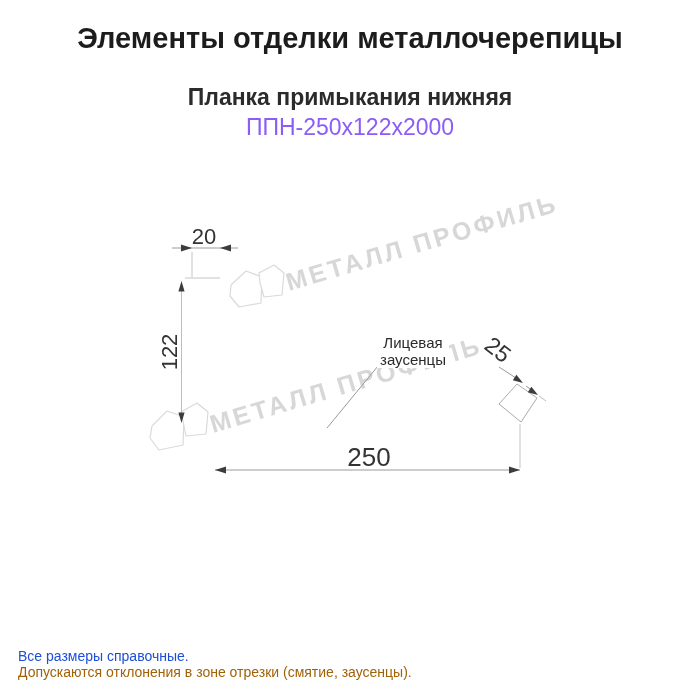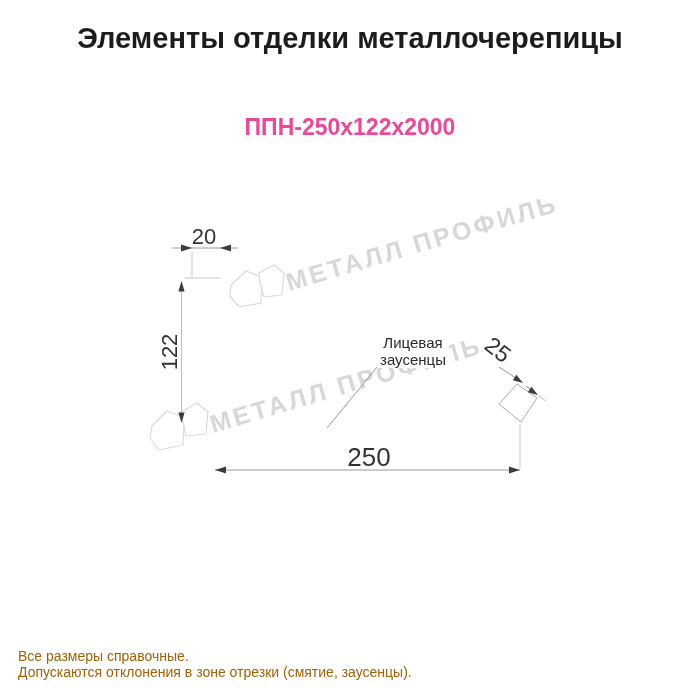--- a/index.html
+++ b/index.html
@@ -3,36 +3,37 @@
 <meta charset="utf-8">
 <style>
   html,body{margin:0;padding:0;background:#fff;}
   .page{position:relative;width:680px;height:700px;background:#ffffff;overflow:hidden;
         font-family:"Liberation Sans",sans-serif;}
   .title{position:absolute;top:22px;left:0;width:700px;text-align:center;
          font-size:29px;font-weight:bold;color:#1c1c1c;}
   .subtitle{position:absolute;top:84px;left:0;width:700px;text-align:center;
          font-size:23px;font-weight:bold;color:#2b2b2b;}
   .model{position:absolute;top:114px;left:0;width:700px;text-align:center;
-         font-size:23px;font-weight:bold;color:#ec4899;}
+         font-size:23px;font-weight:normal;color:#8b5cf6;}
   .drawing-svg{position:absolute;left:0;top:0;width:700px;height:700px;}
   svg{font-family:"Liberation Sans",sans-serif;}
   .dim-text{fill:#333333;}
   .face-label{position:absolute;left:377px;top:334px;width:72px;text-align:center;
          font-size:15px;line-height:17px;color:#2a2a2a;background:#ffffff;}
   .face-label span{display:block;}
-  .note1{position:absolute;left:18px;top:648px;font-size:14px;color:#a16207;}
+  .note1{position:absolute;left:18px;top:648px;font-size:14px;color:#1d4ed8;}
   .note2{position:absolute;left:18px;top:664px;font-size:14px;color:#a16207;}
 </style>
 </head>
 <body>
 
 <div class="page">
 
   <div class="title">Элементы отделки металлочерепицы</div>
+  <div class="subtitle">Планка примыкания нижняя</div>
   <div class="model">ППН-250x122x2000</div>
 
   <svg class="drawing-svg" viewBox="0 0 700 700" xmlns="http://www.w3.org/2000/svg">
 
     <g>
       <g fill="#ffffff" stroke="#dadada" stroke-width="1.2" stroke-linejoin="round">
         <path d="M231 285 L246 271 L262 277 L261 303 L239 307 L230 296 Z"></path>
         <path d="M259 273 L274 265 L284 273 L282 295 L264 297 L260 283 Z"></path>
       </g>
       <text transform="translate(289,291) rotate(-16.5)" font-size="25" font-weight="bold" letter-spacing="3" fill="#d7d7d7">МЕТАЛЛ ПРОФИЛЬ</text>

